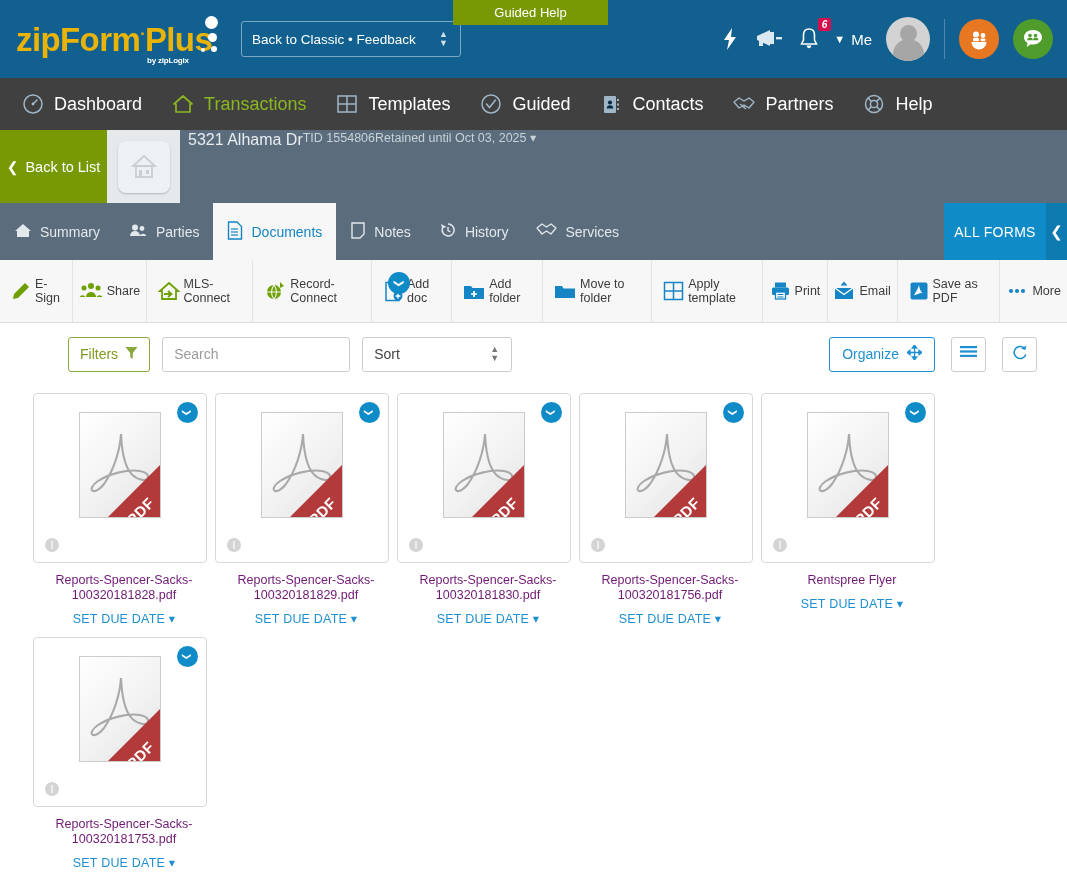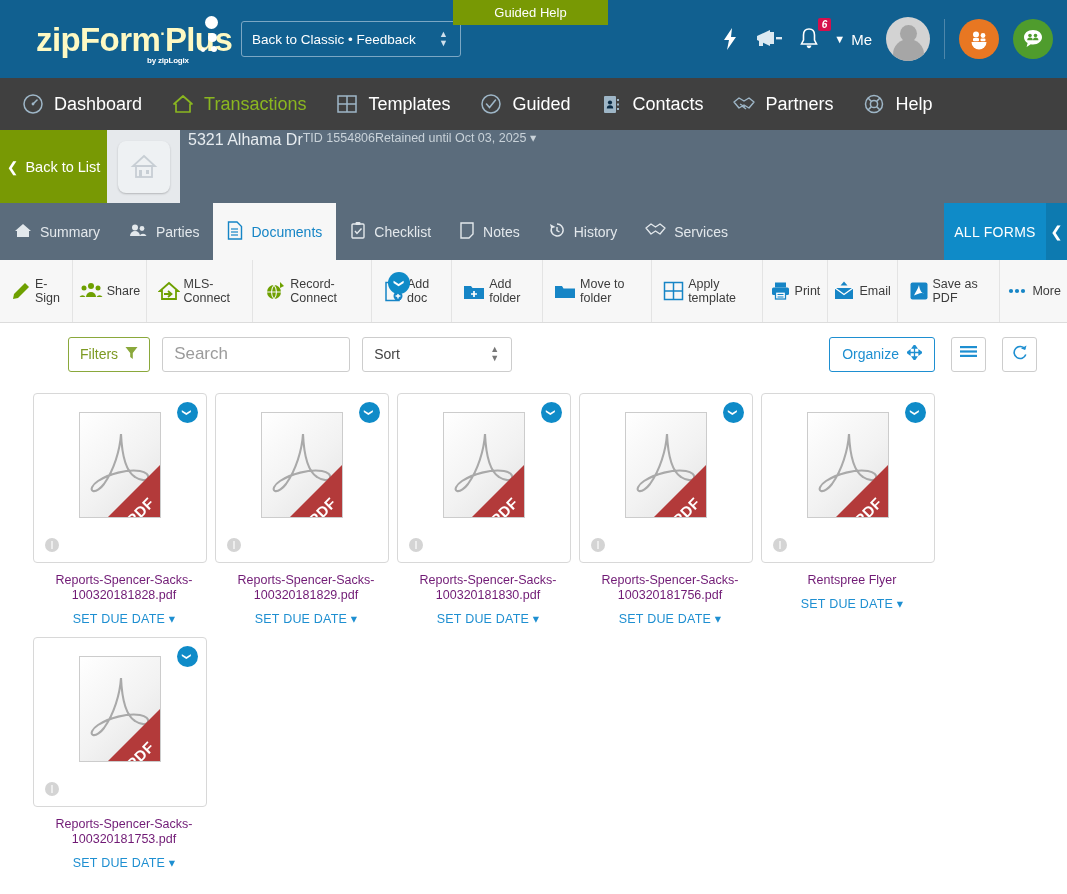--- a/index.html
+++ b/index.html
@@ -19,27 +19,26 @@
     align-items: center;
   }
   .logo-wrap {
     margin-left: 16px;
     display: flex;
     align-items: flex-end;
     position: relative;
     width: 205px;
   }
   .logo-text {
-    color: #fef9c3;
+    color: #eab308;
     font-size: 33px;
     font-weight: bold;
     letter-spacing: -0.6px;
     line-height: 1;
     white-space: nowrap;
-    margin-left: 20px;
   }
   .logo-sub {
     position: absolute;
     left: 131px; bottom: -9px;
     color: #ffffff;
     font-size: 8px;
     font-weight: bold;
     letter-spacing: -0.2px;
   }
   .logo-dots { position: absolute; right: -4px; bottom: 0; width: 26px; height: 40px; }
@@ -166,21 +165,21 @@
   
   .filterrow { height: 62px; background: #ffffff; display: flex; align-items: center; padding: 0 30px 0 68px; }
   .filters-btn {
     height: 35px; border: 1px solid #8aa83b; border-radius: 3px;
     color: #7d9a22; font-size: 14px; background: #fff;
     display: flex; align-items: center; gap: 7px; padding: 0 11px; cursor: pointer;
   }
   .search-box {
     margin-left: 12px; width: 188px; height: 35px;
     border: 1px solid #cdcdcd; border-radius: 3px;
-    padding: 0 11px; font-size: 17px; color: #333;
+    padding: 0 11px; font-size: 14px; color: #333;
     font-family: "Liberation Sans", sans-serif; background: #fff;
   }
   .search-box::placeholder { color: #9b9b9b; }
   .sort-select {
     margin-left: 12px; width: 150px; height: 35px;
     border: 1px solid #cdcdcd; border-radius: 3px;
     background: #fff; font-size: 14px; color: #444;
     display: flex; align-items: center; padding: 0 11px;
     position: relative; cursor: pointer;
   }
@@ -435,28 +434,20 @@
     <span>Parties</span>
   </div>
   <div class="tab active">
     <span><svg width="16" height="19" viewBox="0 0 16 19">
           <path d="M1.5 1 L10 1 L14.5 5.5 L14.5 18 L1.5 18 Z" fill="none" stroke="#1685c6" stroke-width="1.4"></path>
           <line x1="4" y1="8" x2="11" y2="8" stroke="#1685c6" stroke-width="1.2"></line>
           <line x1="4" y1="11" x2="11" y2="11" stroke="#1685c6" stroke-width="1.2"></line>
           <line x1="4" y1="14" x2="11" y2="14" stroke="#1685c6" stroke-width="1.2"></line>
         </svg></span>
     <span>Documents</span>
-  </div>
-  <div class="tab">
-    <span><svg width="16" height="19" viewBox="0 0 16 19">
-          <rect x="2" y="3" width="12" height="14" rx="1" fill="none" stroke="#e3e8ec" stroke-width="1.4"></rect>
-          <rect x="5.5" y="1" width="5" height="3" rx="1" fill="#e3e8ec"></rect>
-          <path d="M5 10 L7 12.5 L11.5 7.5" fill="none" stroke="#e3e8ec" stroke-width="1.4"></path>
-        </svg></span>
-    <span>Checklist</span>
   </div>
   <div class="tab">
     <span><svg width="16" height="19" viewBox="0 0 16 19">
           <path d="M2 2 L14 2 L14 13 L10 17 L2 17 Z" fill="none" stroke="#e3e8ec" stroke-width="1.4"></path>
         </svg></span>
     <span>Notes</span>
   </div>
   <div class="tab">
     <span><svg width="18" height="18" viewBox="0 0 18 18">
           <path d="M9 3 A6 6 0 1 1 3.5 7" fill="none" stroke="#e3e8ec" stroke-width="1.5"></path>

